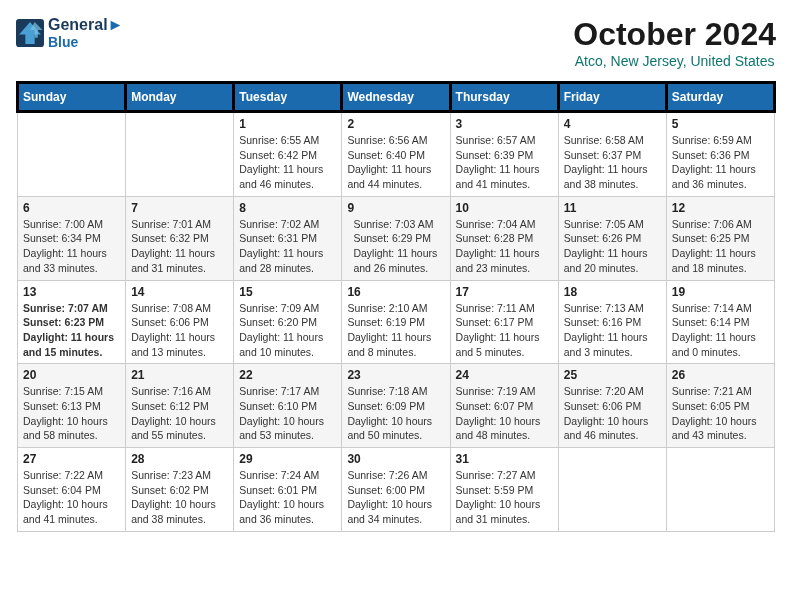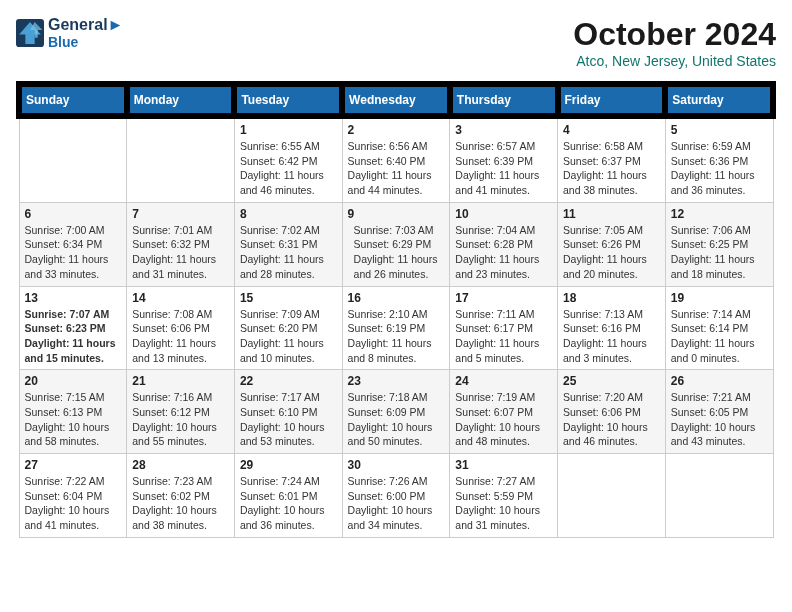--- a/index.html
+++ b/index.html
@@ -19,21 +19,21 @@
     .logo-area {
       display: flex;
       align-items: center;
       gap: 4px;
     }
     .logo-icon {
       width: 28px;
       height: 28px;
     }
     .title-area {
-      text-align: right;
+      text-align: center;
     }
     .calendar-title {
       font-size: 32px;
       font-weight: bold;
       color: #1a1a1a;
     }
     .calendar-subtitle {
       font-size: 14px;
       color: #0f766e;
     }
@@ -42,21 +42,21 @@
       border-collapse: collapse;
       font-size: 11px;
     }
     .calendar-table th {
       background-color: #1a6aad;
       color: #fff;
       padding: 6px 4px;
       text-align: left;
       font-size: 12px;
       font-weight: bold;
-      border: 6px solid #000000;
+      border: 3px solid #000000;
     }
     .calendar-table td {
       border: 1px solid #ccc;
       vertical-align: top;
       padding: 4px 5px;
       width: 107px;
       min-height: 70px;
       height: 80px;
     }
     .day-num {

